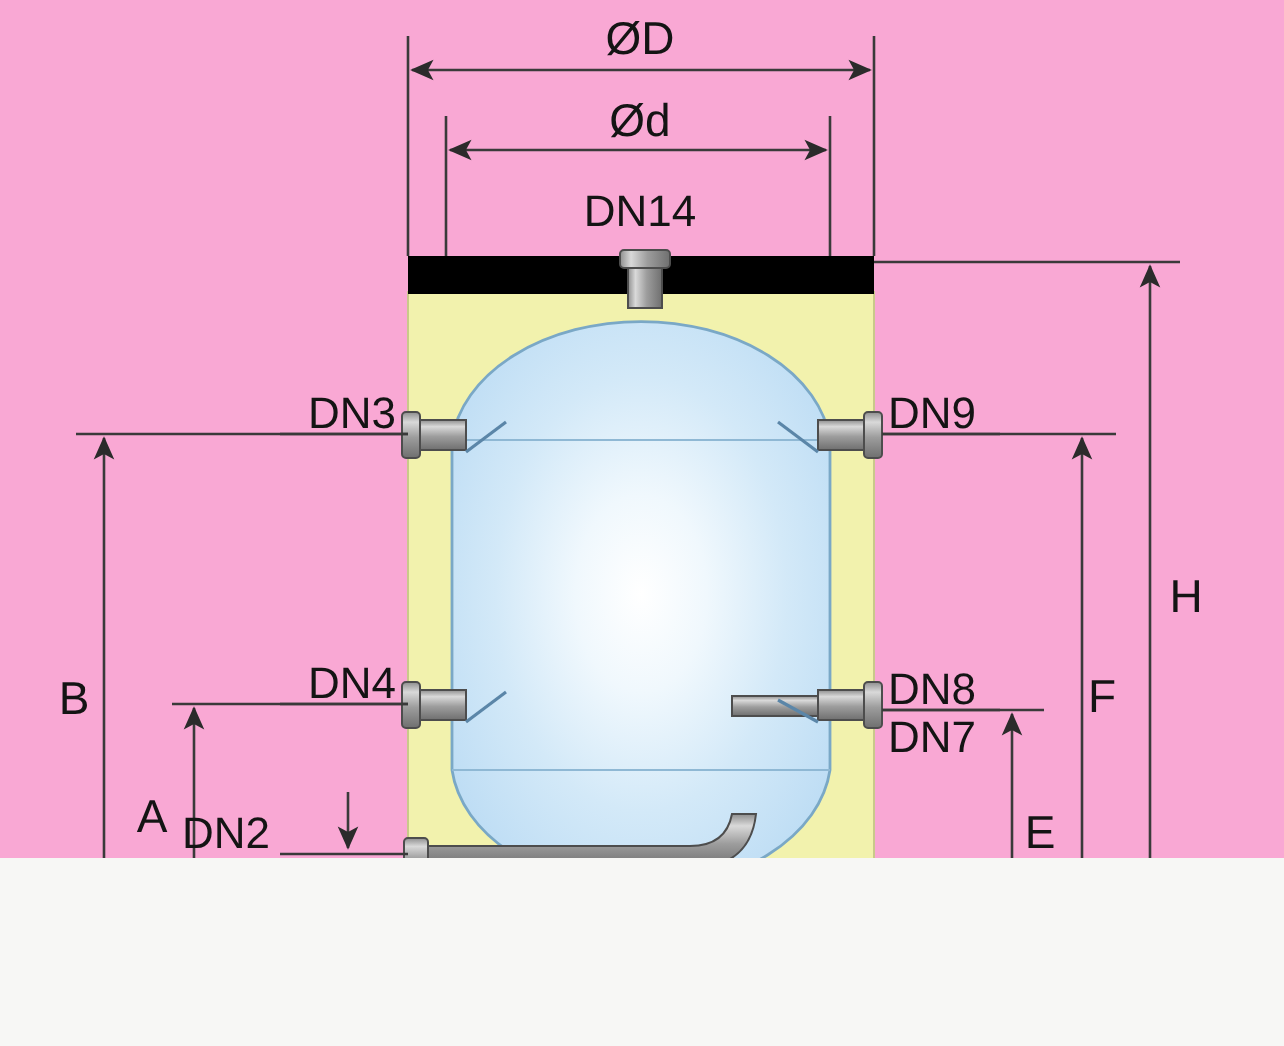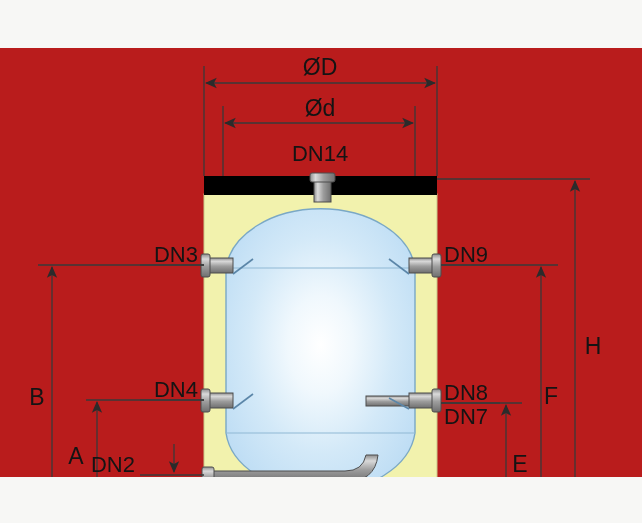--- a/index.html
+++ b/index.html
@@ -4,24 +4,23 @@
 <style>
   html, body {
     margin: 0;
     padding: 0;
     background: #f7f7f5;
   }
   #canvas-root {
     position: relative;
     width: 642px;
     height: 429px;
-    background: #b91c1c;
+    background: #f9a8d4;
     font-family: "Liberation Sans", sans-serif;
     overflow: hidden;
-    margin-top: 48px;
   }
   #diagram-svg {
     position: absolute;
     left: 0;
     top: 0;
   }
   .dim-label {
     font-family: "Liberation Sans", sans-serif;
     font-size: 23px;
     fill: #141414;

